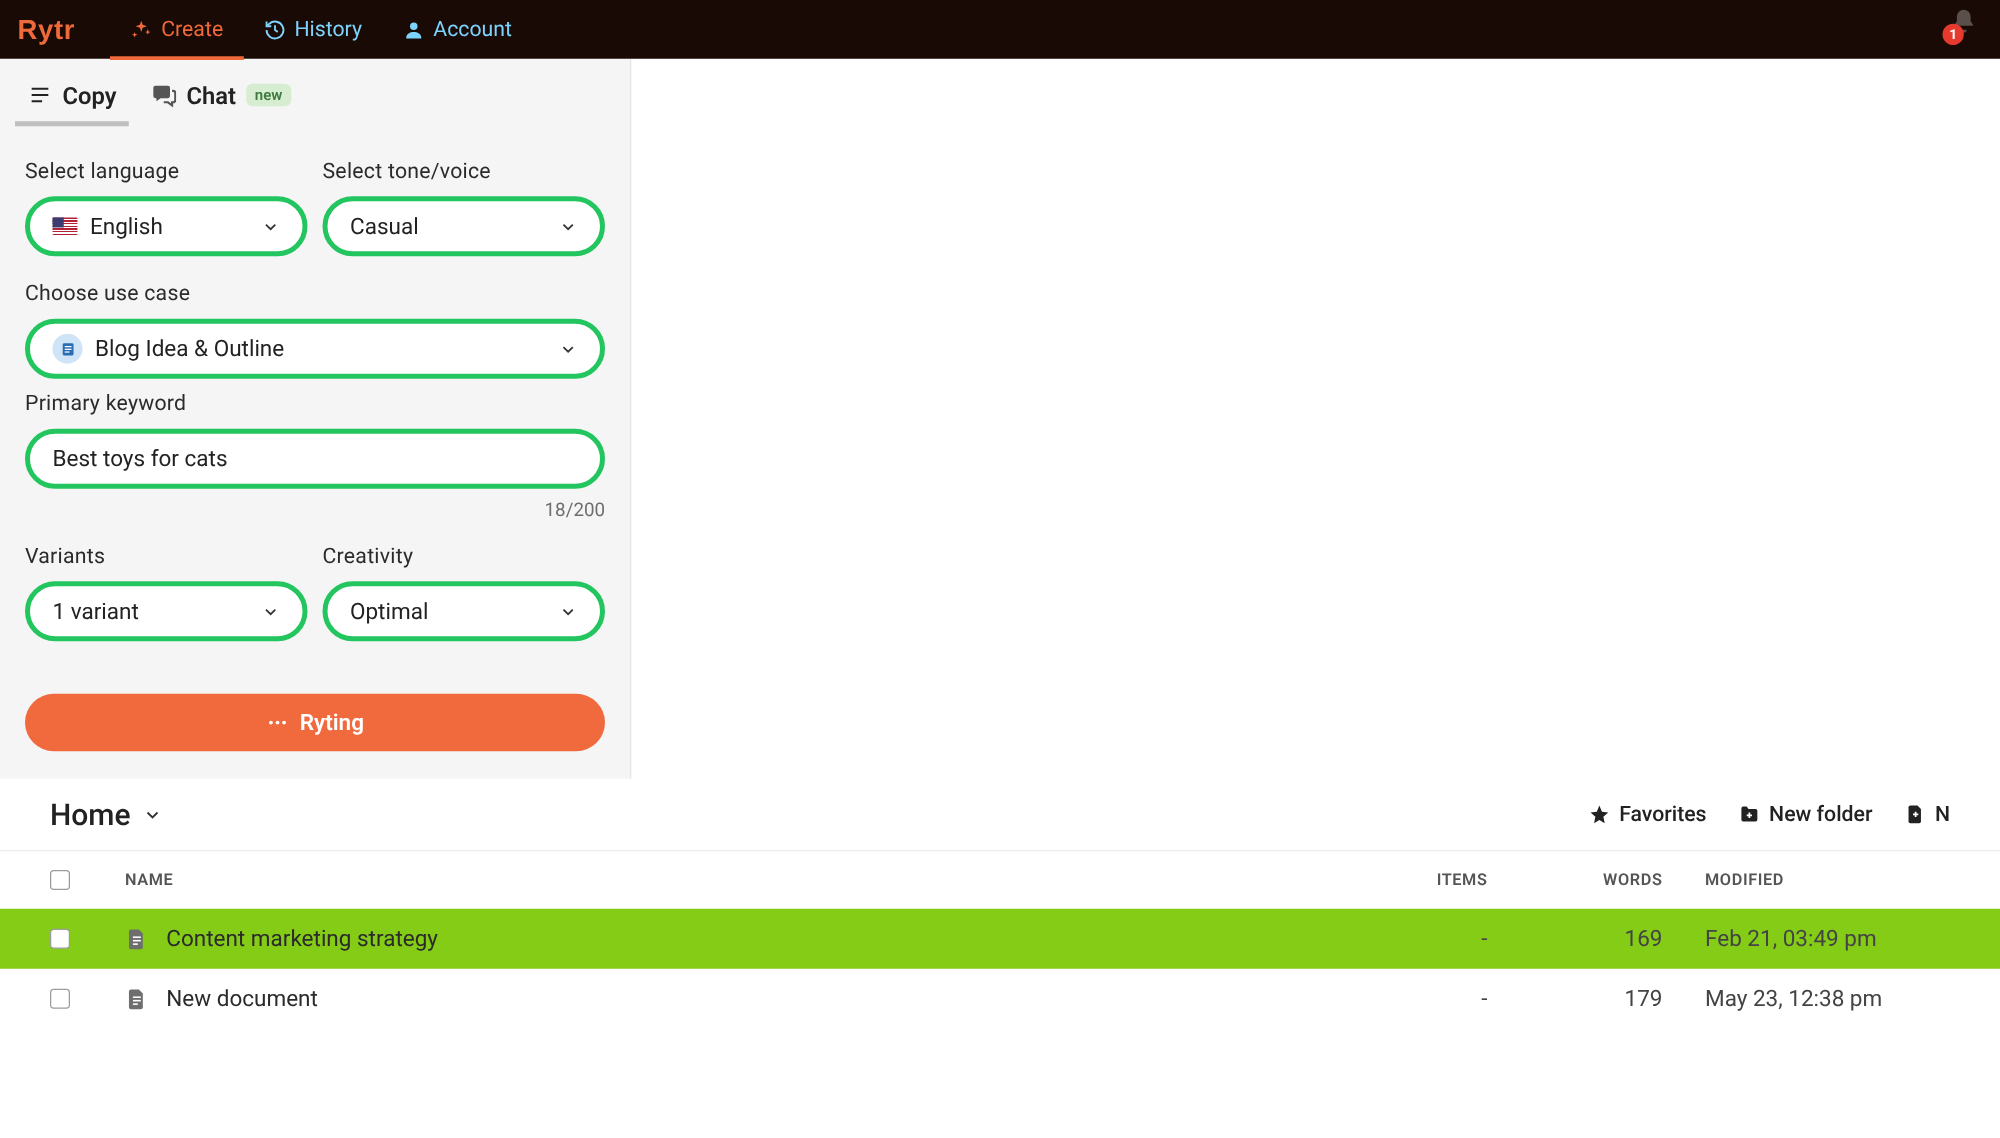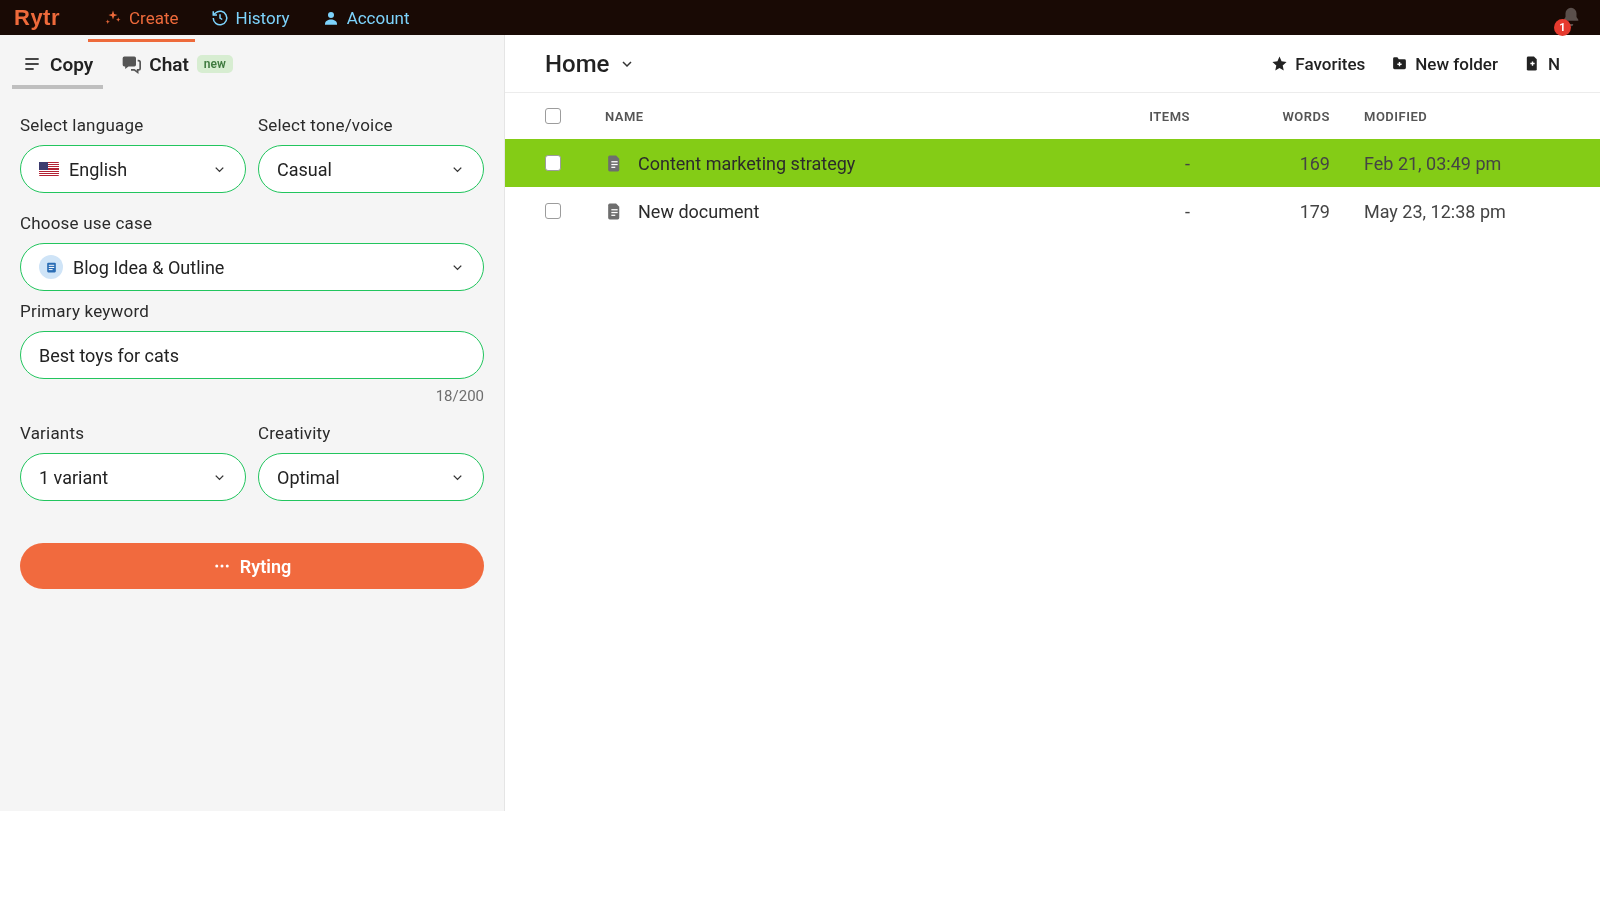--- a/index.html
+++ b/index.html
@@ -1,43 +1,43 @@
 <!DOCTYPE html>
 <html><head>
 <meta charset="utf-8">
 <style>
 * { margin:0; padding:0; box-sizing:border-box; font-family:-apple-system,BlinkMacSystemFont,"Segoe UI",Roboto,sans-serif; }
 body { width:1600px; height:910px; background:#fff; overflow:hidden; color:#222; }
 
 
-.topnav { height:35px; background:#190a05; display:flex; align-items:center; padding:0 14px; position:relative; }
+.topnav { height:47px; background:#190a05; display:flex; align-items:center; padding:0 14px; position:relative; }
 .logo { color:#ee6a3b; font-weight:800; font-size:22px; letter-spacing:.5px; margin-right:28px; font-family:"Segoe UI",sans-serif; }
 .topnav-item { display:flex; align-items:center; gap:7px; color:#7dd3fc; font-size:17px; padding:10px 16px; height:47px; cursor:pointer; position:relative; }
 .topnav-item.active { color:#ee6a3b; }
 .topnav-item.active::after { content:""; position:absolute; left:0; right:0; bottom:-1px; height:3px; background:#ee6a3b; }
 .topnav-item svg { width:18px; height:18px; }
 .bell-wrap { position:absolute; right:18px; top:6px; }
 .bell-wrap svg { width:22px; height:22px; fill:#5a4f4b; }
 .badge { position:absolute; bottom:-4px; left:-6px; background:#e63a2e; color:#fff; font-size:11px; font-weight:700; min-width:17px; height:17px; border-radius:50%; display:flex; align-items:center; justify-content:center; }
 
 
-.app { display:flex; height:776px; }
+.app { display:flex; height:776px;flex-direction:column; }
 .sidebar { width:505px; background:#f5f5f5; border-right:1px solid #e5e5e5; display:flex; flex-direction:column; }
 .sidetabs { display:flex; align-items:center; height:58px; padding:0 12px; gap:8px; }
 .sidetab { display:flex; align-items:center; gap:8px; font-size:19px; font-weight:600; padding:12px 10px; cursor:pointer; position:relative; }
 .sidetab.active::after { content:""; position:absolute; left:0; right:0; bottom:-1px; height:4px; background:#bfbfbf; }
 .newpill { background:#d7edd1; color:#3f7a3f; font-size:12px; font-weight:600; padding:2px 7px; border-radius:5px; }
 .sidetab svg { width:20px; height:20px; }
 
 .form { padding:22px 20px; }
 .row { display:flex; gap:12px; }
 .field { flex:1; margin-bottom:20px; }
 .field-full { width:100%; margin-bottom:10px; }
 .label { font-size:17px; color:#2b2b2b; margin-bottom:10px; display:block; letter-spacing:.2px; }
-.select, .tinput { width:100%; height:48px; border:1px solid #22c55e; border-radius:24px; background:#fff; padding:0 18px; font-size:18px; display:flex; align-items:center; justify-content:space-between; cursor:pointer; }
+.select, .tinput { width:100%; height:48px; border:4px solid #22c55e; border-radius:24px; background:#fff; padding:0 18px; font-size:18px; display:flex; align-items:center; justify-content:space-between; cursor:pointer; }
 .select .val { display:flex; align-items:center; gap:10px; }
 .tinput { cursor:text; }
 .flag { width:20px; height:14px; background:linear-gradient(#b22234 0 7.7%,#fff 7.7% 15.4%,#b22234 15.4% 23.1%,#fff 23.1% 30.8%,#b22234 30.8% 38.5%,#fff 38.5% 46.2%,#b22234 46.2% 53.9%,#fff 53.9% 61.6%,#b22234 61.6% 69.3%,#fff 69.3% 77%,#b22234 77% 84.7%,#fff 84.7% 92.4%,#b22234 92.4% 100%); position:relative; border-radius:1px; }
 .flag::before { content:""; position:absolute; left:0; top:0; width:9px; height:8px; background:#3c3b6e; }
 .usecase-icon { width:24px; height:24px; background:#cfe4f7; border-radius:50%; display:flex; align-items:center; justify-content:center; }
 .usecase-icon svg { width:13px; height:13px; fill:#2a6db5; }
 .helper { font-size:15px; color:#9a9a9a; margin-top:10px; margin-bottom:18px; }
 .counter { font-size:15px; color:#6e6e6e; text-align:right; margin-top:8px; margin-bottom:18px; }
 .chev { width:15px; height:15px; }
 .primary-btn { width:100%; height:46px; border:none; border-radius:23px; background:#f16a3e; color:#fff; font-size:18px; font-weight:600; display:flex; align-items:center; justify-content:center; gap:9px; cursor:pointer; margin-top:22px; }

